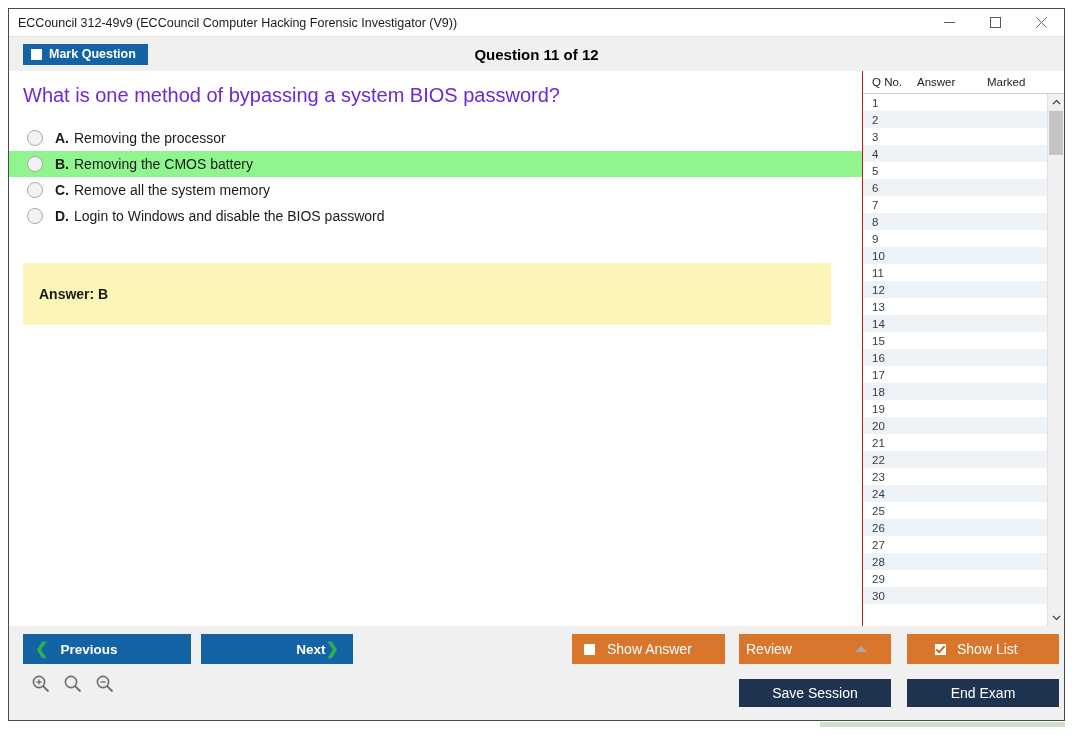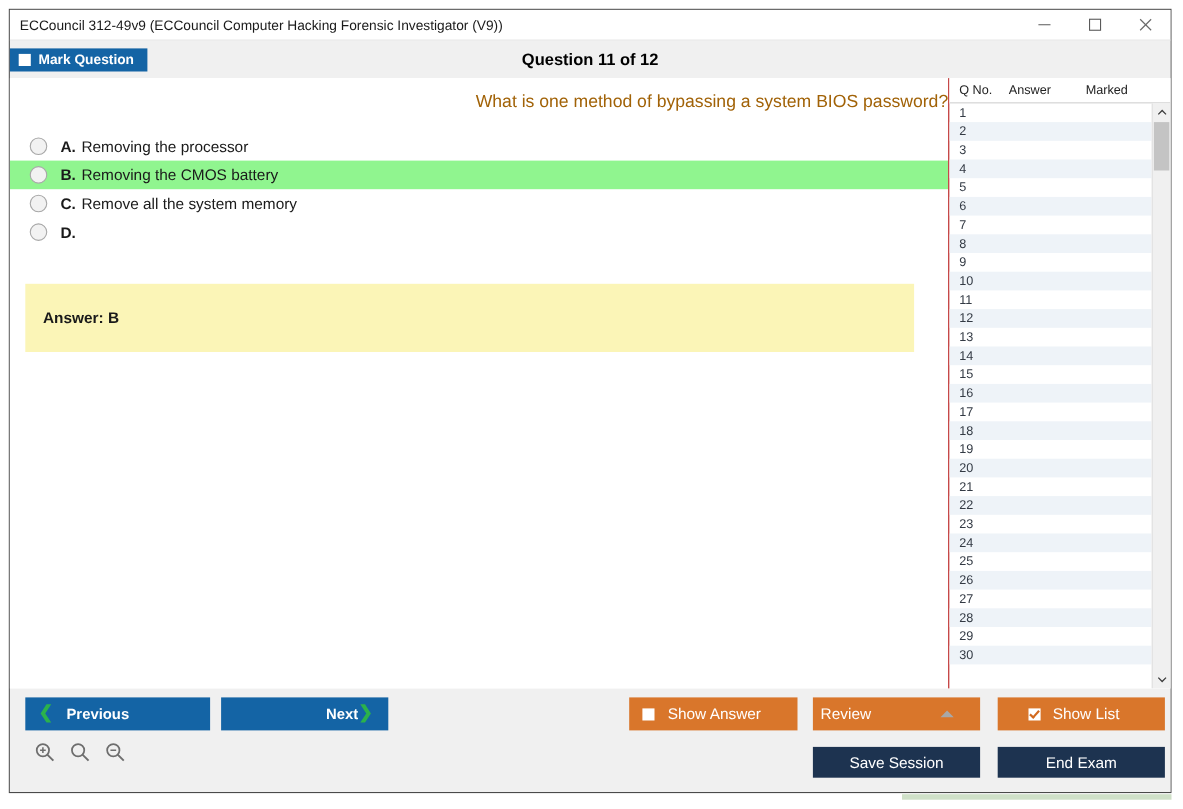--- a/index.html
+++ b/index.html
@@ -66,20 +66,21 @@
   .win-btn svg { display: block; }
 
   
   .headerbar {
     height: 34px;
     min-height: 34px;
     background: #f0f0f0;
     display: flex;
     align-items: center;
     position: relative;
+    padding-left: 14px;
     box-sizing: border-box;
   }
   .mark-question-btn {
     background: #1464a5;
     color: #ffffff;
     font-size: 12.5px;
     font-weight: bold;
     height: 21px;
     display: flex;
     align-items: center;
@@ -127,24 +128,23 @@
 
   
   .question-pane {
     flex: 1;
     min-width: 0;
     background: #ffffff;
     position: relative;
     overflow: hidden;
   }
   .q-text {
-    font-size: 16px;
-    color: #a16207;
+    font-size: 20px;
+    color: #6d28d9;
     padding: 13px 0 0 14px;
-    text-align: right;
   }
   .options { margin-top: 18px; }
   .option-row {
     display: flex;
     align-items: center;
     height: 26px;
     padding-left: 18px;
     font-size: 14px;
     color: #1a1a1a;
     cursor: pointer;
@@ -357,20 +357,21 @@
           <span>Removing the CMOS battery</span>
         </div>
         <div class="option-row">
           <span class="radio"></span>
           <span class="opt-letter">C.</span>
           <span>Remove all the system memory</span>
         </div>
         <div class="option-row">
           <span class="radio"></span>
           <span class="opt-letter">D.</span>
+          <span>Login to Windows and disable the BIOS password</span>
         </div>
       </div>
 
       <div class="answer-box">
         <div class="answer-text">Answer: B</div>
       </div>
     </div>
 
     <div class="list-pane">
       <div class="list-header">

